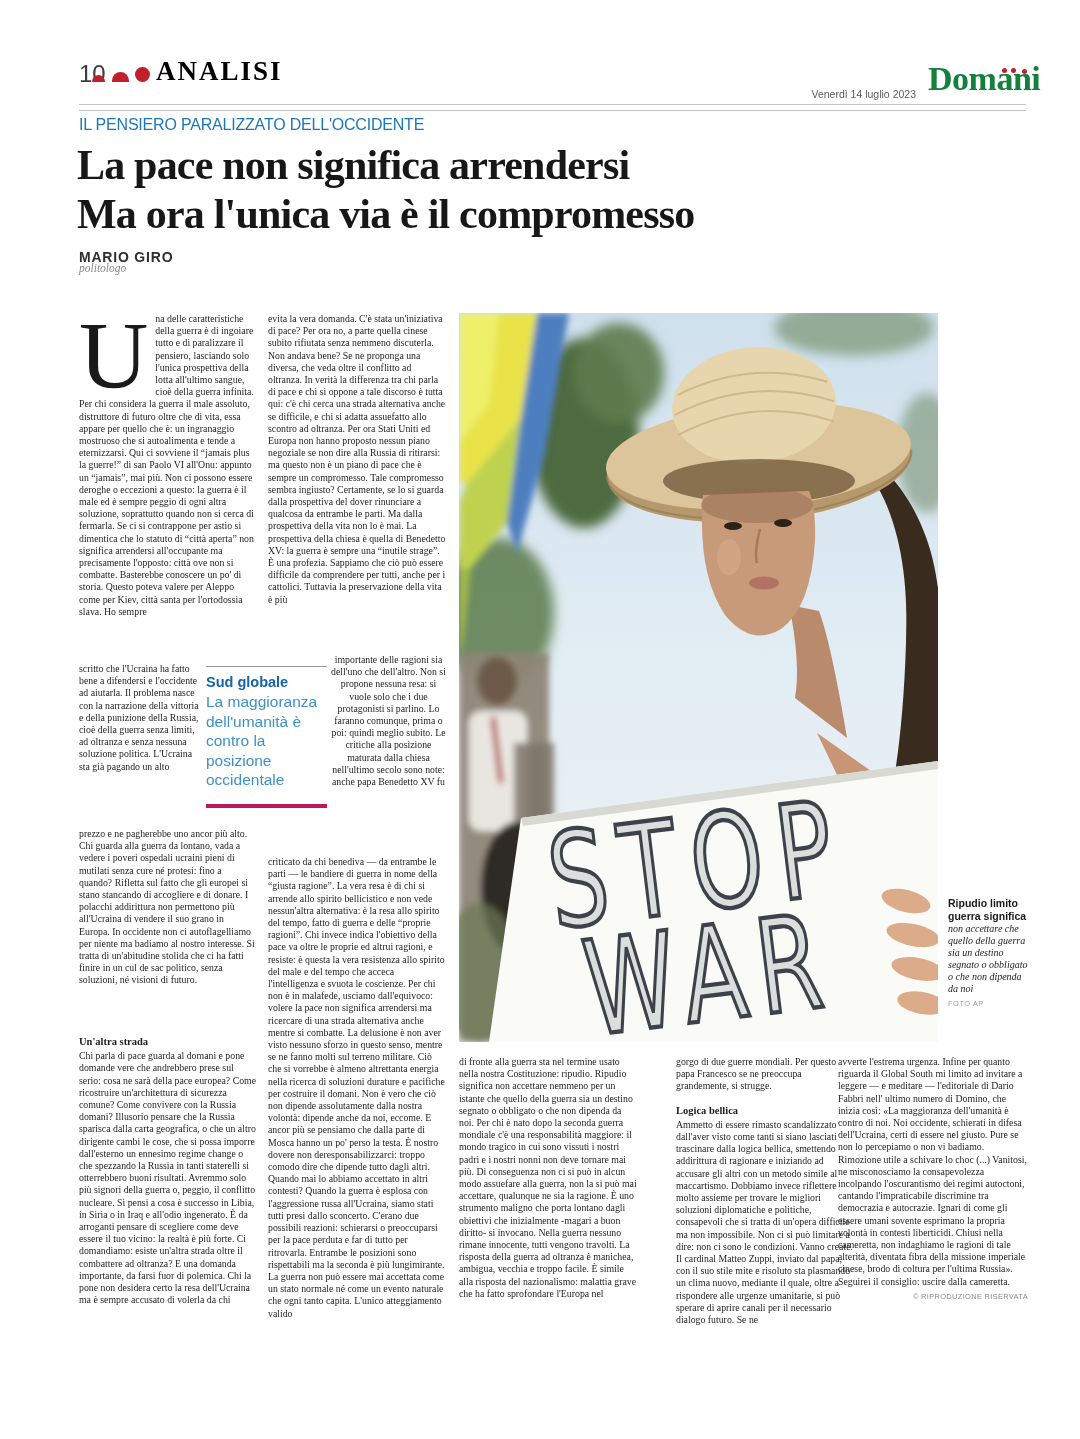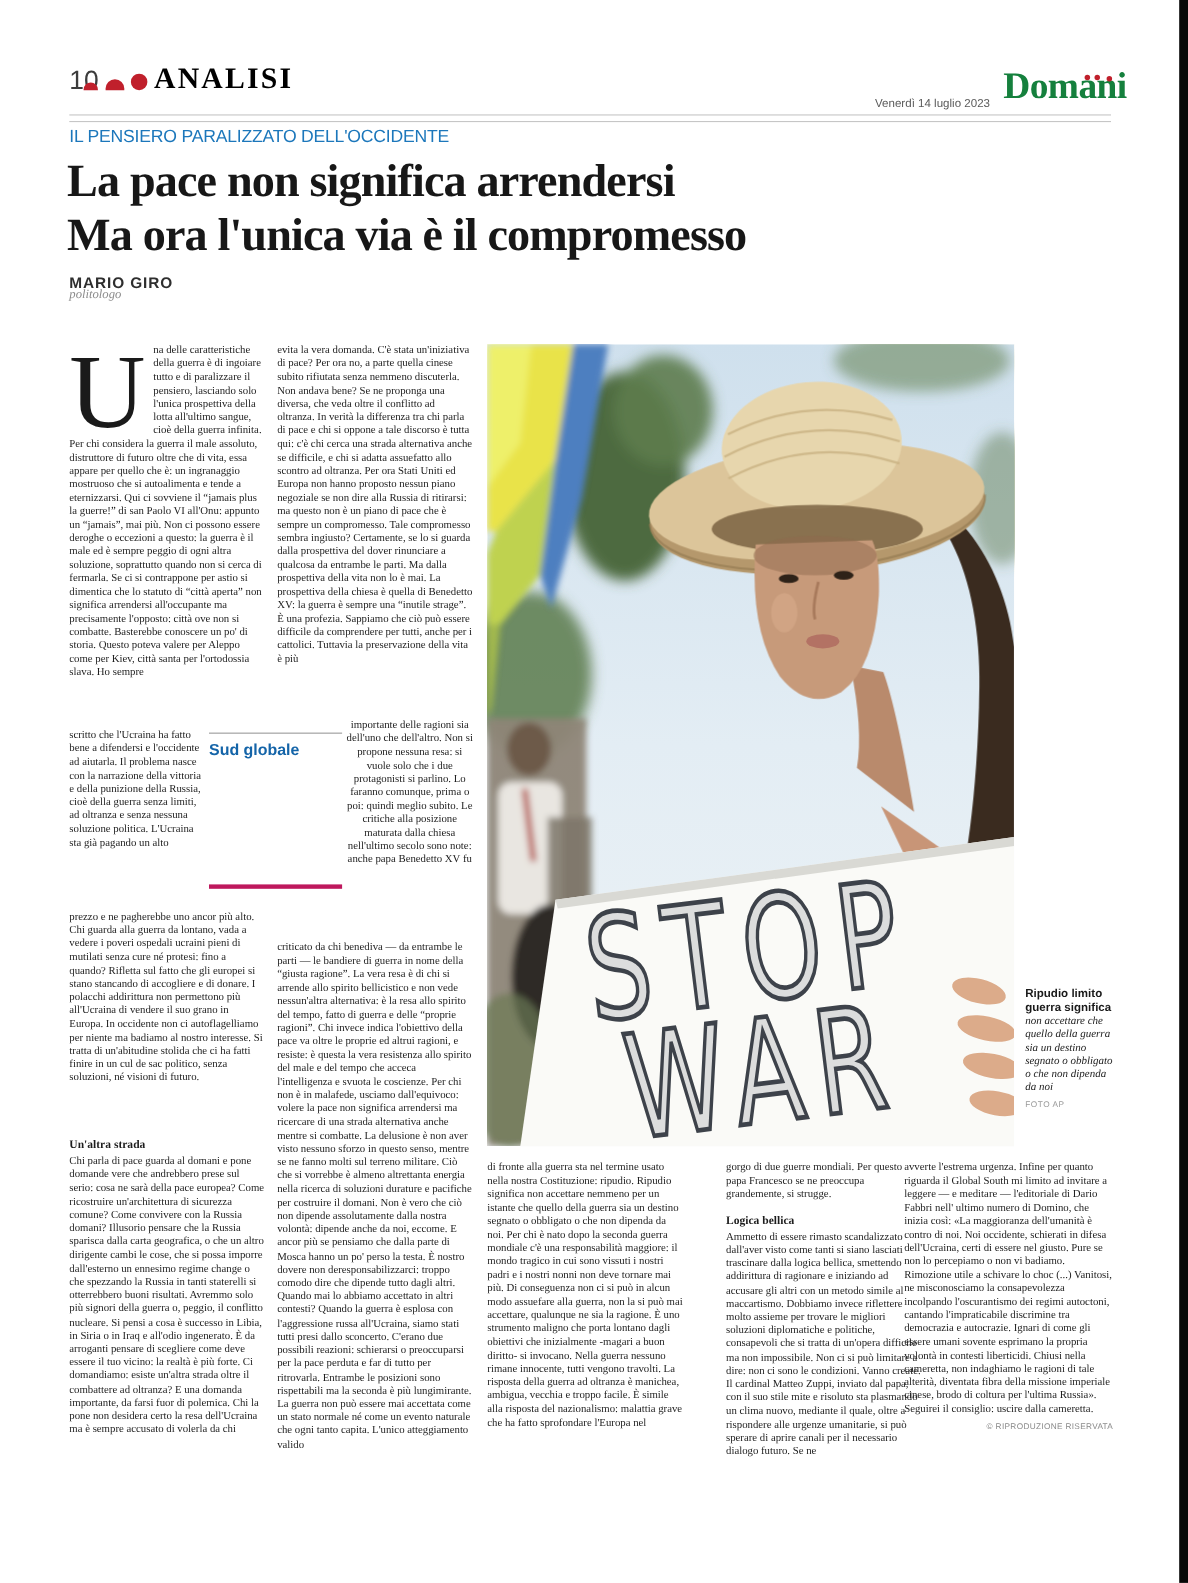--- a/index.html
+++ b/index.html
@@ -1,18 +1,18 @@
 <!DOCTYPE html>
 <html><head>
 <meta charset="utf-8">
 <style>
   html,body{margin:0;padding:0;background:#ffffff;}
   .page{position:relative;width:1080px;height:1439px;background:#ffffff;overflow:hidden;
         font-family:"Liberation Serif",serif;color:#1d1d1d;}
-  .abs{position:absolute;}
+  .abs{position:absolute;margin-left:16px;}
   
   .pageno{left:63px;top:60px;font-family:"Liberation Sans",sans-serif;font-weight:300;
           font-size:24px;color:#3c3c3c;}
   .dome{background:#c0202c;border-radius:20px 20px 0 0;}
   .dot-circle{background:#c0202c;border-radius:50%;}
   .section{left:140px;top:56px;font-size:27px;font-weight:bold;letter-spacing:2px;color:#000000;text-align:right;}
   .dateline{left:760px;top:88px;width:140px;text-align:right;
             font-family:"Liberation Sans",sans-serif;font-size:10.5px;color:#5a5a5a;}
   .masthead{left:912px;top:60px;font-size:34px;font-weight:bold;color:#15803d;letter-spacing:-0.5px;}
   .mast-dot{position:absolute;width:5px;height:5px;border-radius:50%;background:#c0202c;}
@@ -83,20 +83,21 @@
     <div class="subhead">Un'altra strada</div>
     <div>Chi parla di pace guarda al domani e pone domande vere che andrebbero prese sul serio: cosa ne sarà della pace europea? Come ricostruire un'architettura di sicurezza comune? Come convivere con la Russia domani? Illusorio pensare che la Russia sparisca dalla carta geografica, o che un altro dirigente cambi le cose, che si possa imporre dall'esterno un ennesimo regime change o che spezzando la Russia in tanti staterelli si otterrebbero buoni risultati. Avremmo solo più signori della guerra o, peggio, il conflitto nucleare. Si pensi a cosa è successo in Libia, in Siria o in Iraq e all'odio ingenerato. È da arroganti pensare di scegliere come deve essere il tuo vicino: la realtà è più forte. Ci domandiamo: esiste un'altra strada oltre il combattere ad oltranza? E una domanda importante, da farsi fuor di polemica. Chi la pone non desidera certo la resa dell'Ucraina ma è sempre accusato di volerla da chi</div>
   </div>
 
   <div class="abs bodytext" style="left:252px;top:313px;width:178px;max-height:339px;">evita la vera domanda. C'è stata un'iniziativa di pace? Per ora no, a parte quella cinese subito rifiutata senza nemmeno discuterla. Non andava bene? Se ne proponga una diversa, che veda oltre il conflitto ad oltranza. In verità la differenza tra chi parla di pace e chi si oppone a tale discorso è tutta qui: c'è chi cerca una strada alternativa anche se difficile, e chi si adatta assuefatto allo scontro ad oltranza. Per ora Stati Uniti ed Europa non hanno proposto nessun piano negoziale se non dire alla Russia di ritirarsi: ma questo non è un piano di pace che è sempre un compromesso. Tale compromesso sembra ingiusto? Certamente, se lo si guarda dalla prospettiva del dover rinunciare a qualcosa da entrambe le parti. Ma dalla prospettiva della vita non lo è mai. La prospettiva della chiesa è quella di Benedetto XV: la guerra è sempre una “inutile strage”. È una profezia. Sappiamo che ciò può essere difficile da comprendere per tutti, anche per i cattolici. Tuttavia la preservazione della vita è più</div>
   <div class="abs bodytext" style="left:315px;top:654px;width:115px;max-height:198px;text-align:center;">importante delle ragioni sia dell'uno che dell'altro. Non si propone nessuna resa: si vuole solo che i due protagonisti si parlino. Lo faranno comunque, prima o poi: quindi meglio subito. Le critiche alla posizione maturata dalla chiesa nell'ultimo secolo sono note: anche papa Benedetto XV fu</div>
   <div class="abs bodytext" style="left:252px;top:856px;width:178px;max-height:530px;">criticato da chi benediva — da entrambe le parti — le bandiere di guerra in nome della “giusta ragione”. La vera resa è di chi si arrende allo spirito bellicistico e non vede nessun'altra alternativa: è la resa allo spirito del tempo, fatto di guerra e delle “proprie ragioni”. Chi invece indica l'obiettivo della pace va oltre le proprie ed altrui ragioni, e resiste: è questa la vera resistenza allo spirito del male e del tempo che acceca l'intelligenza e svuota le coscienze. Per chi non è in malafede, usciamo dall'equivoco: volere la pace non significa arrendersi ma ricercare di una strada alternativa anche mentre si combatte. La delusione è non aver visto nessuno sforzo in questo senso, mentre se ne fanno molti sul terreno militare. Ciò che si vorrebbe è almeno altrettanta energia nella ricerca di soluzioni durature e pacifiche per costruire il domani. Non è vero che ciò non dipende assolutamente dalla nostra volontà: dipende anche da noi, eccome. E ancor più se pensiamo che dalla parte di Mosca hanno un po' perso la testa. È nostro dovere non deresponsabilizzarci: troppo comodo dire che dipende tutto dagli altri. Quando mai lo abbiamo accettato in altri contesti? Quando la guerra è esplosa con l'aggressione russa all'Ucraina, siamo stati tutti presi dallo sconcerto. C'erano due possibili reazioni: schierarsi o preoccuparsi per la pace perduta e far di tutto per ritrovarla. Entrambe le posizioni sono rispettabili ma la seconda è più lungimirante. La guerra non può essere mai accettata come un stato normale né come un evento naturale che ogni tanto capita. L'unico atteggiamento valido</div>
 
   <div class="abs pullquote">
     <div class="pq-label">Sud globale</div>
+    <div class="pq-text">La maggioranza dell'umanità è contro la posizione occidentale</div>
   </div>
 
   <div class="abs" style="left:443px;top:313px;width:479px;height:729px;">
     <svg width="479" height="729" viewBox="0 0 479 729" xmlns="http://www.w3.org/2000/svg">
       <defs>
         <linearGradient id="sky" x1="0" y1="0" x2="0" y2="1">
           <stop offset="0" stop-color="#cfe0ed"></stop>
           <stop offset="0.5" stop-color="#e3edf4"></stop>
           <stop offset="1" stop-color="#eef3f6"></stop>
         </linearGradient>

